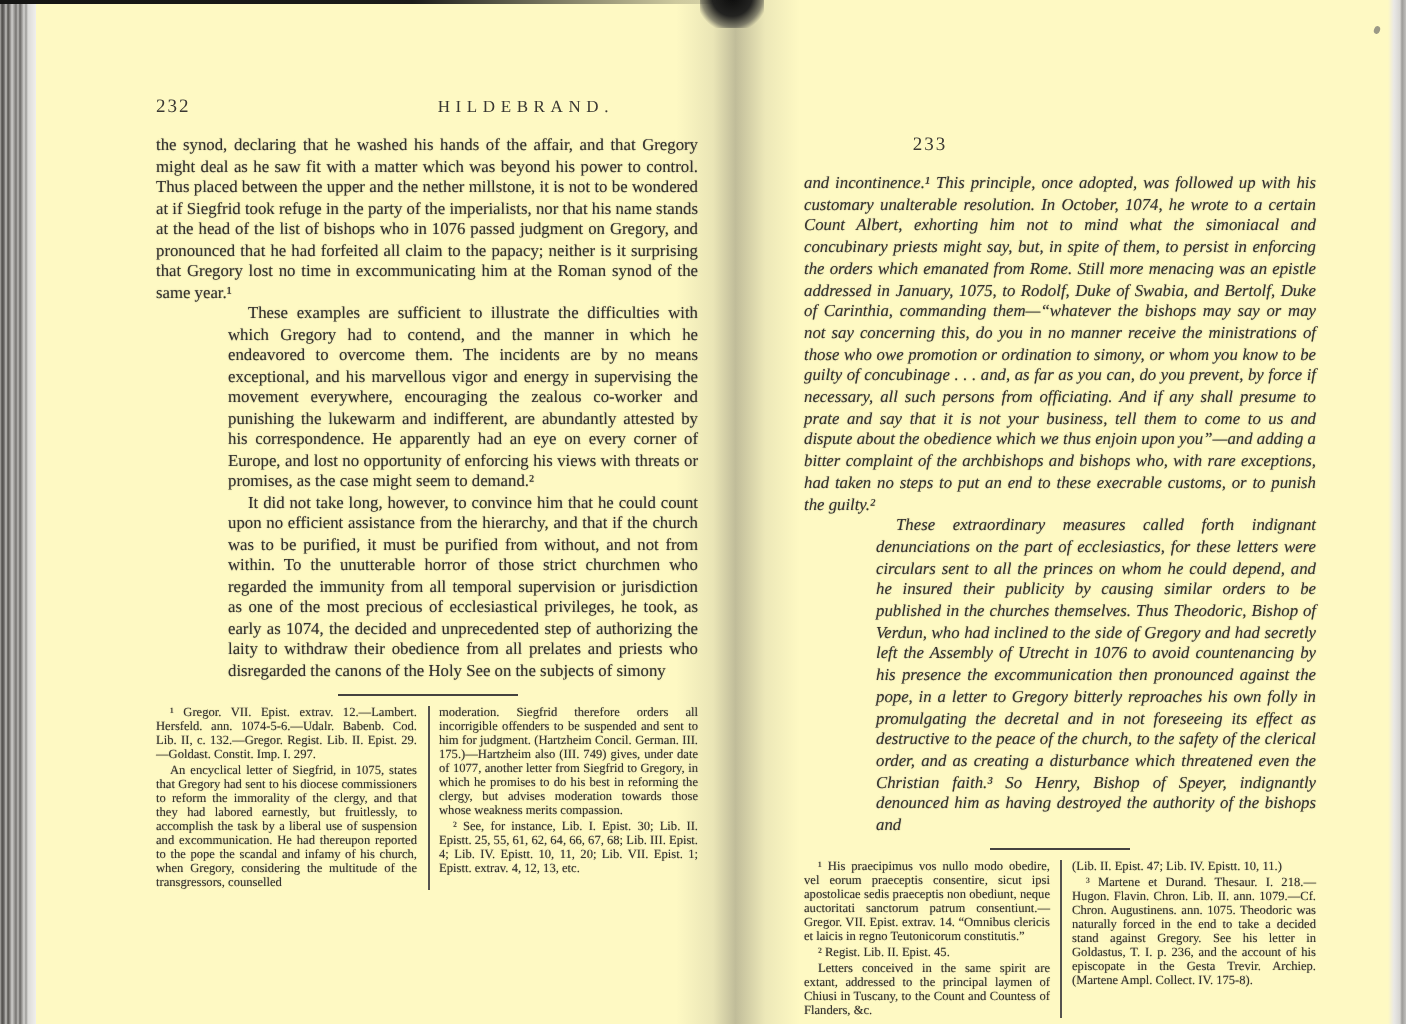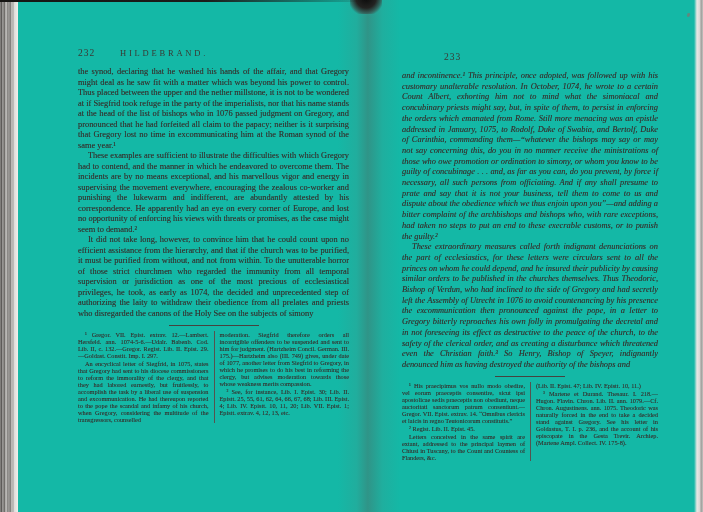--- a/index.html
+++ b/index.html
@@ -1,18 +1,18 @@
 <!DOCTYPE html>
 <html><head>
 <meta charset="utf-8">
 <style>
   html,body{margin:0;padding:0;background:#d8d7d4;}
   .scan{
     position:relative;width:703px;height:512px;overflow:hidden;
-    background:#14b8a6;
+    background:#fef9c3;
     font-family:"Liberation Serif","DejaVu Serif",serif;
     color:#35332f;
   }
   
   .spine-edge{
     position:absolute;left:0;top:0;width:18px;height:512px;
     background:linear-gradient(to right,
       #b0afac 0px,#504e4b 1px,#6a6866 2px,#c2c1be 3px,#55534f 4px,
       #8b8986 5px,#cfcecb 6px,#74726f 8px,#bdbcb9 9px,#676562 10px,
       #d4d3d0 12px,#9a9996 13px,#dcdbd8 14px,#e6e5e2 16px,#f0efec 18px);
@@ -39,29 +39,29 @@
   .speck{
     position:absolute;left:687px;top:13px;width:3px;height:4px;
     background:#7a7872;border-radius:50%;transform:rotate(20deg);opacity:.75;
   }
   
   .textblock{position:absolute;}
   .textblock-left{left:78px;top:48px;width:271px;}
   .textblock-right{left:402px;top:52px;width:256px;}
   .pagehead{display:flex;align-items:baseline;margin-bottom:9px;}
   .pagenum{font-size:9.5px;letter-spacing:1px;width:42px;color:#3a3833;}
-  .pagenum.right{text-align:left;}
-  .runhead{flex:1;text-align:left;font-size:8.5px;letter-spacing:2.8px;color:#3a3833;white-space:nowrap;}
+  .pagenum.right{text-align:center;margin-top:16px;}
+  .runhead{flex:1;text-align:right;font-size:8.5px;letter-spacing:2.8px;color:#3a3833;white-space:nowrap;}
   .headspacer{width:42px;}
   .bodytext p{
     margin:0;font-size:8.4px;line-height:10.5px;text-align:justify;
     text-shadow:0 0 0.6px rgba(53,51,47,0.55);
   }
   .textblock-right .bodytext p{line-height:10.7px;font-style:italic;}
-  .bodytext p.indent{text-indent:10px;}
+  .bodytext p.indent{text-indent:10px;margin-left:36px;}
   .fn-rule{width:90px;margin:6px auto 5px auto;border:0;border-top:1px solid #45433f;height:0;}
   .textblock-right .fn-rule{width:70px;margin-top:5px;}
   .footnotes{display:flex;align-items:stretch;}
   .fn-col{width:50%;box-sizing:border-box;padding-right:5px;}
   .fn-col.second{border-left:1px solid #55534f;padding-left:5px;padding-right:0;}
   .footnotes p{
     margin:0;font-size:6.3px;line-height:7px;text-align:justify;
     text-shadow:0 0 0.5px rgba(53,51,47,0.5);
   }
   .footnotes p.indent{text-indent:7px;}

